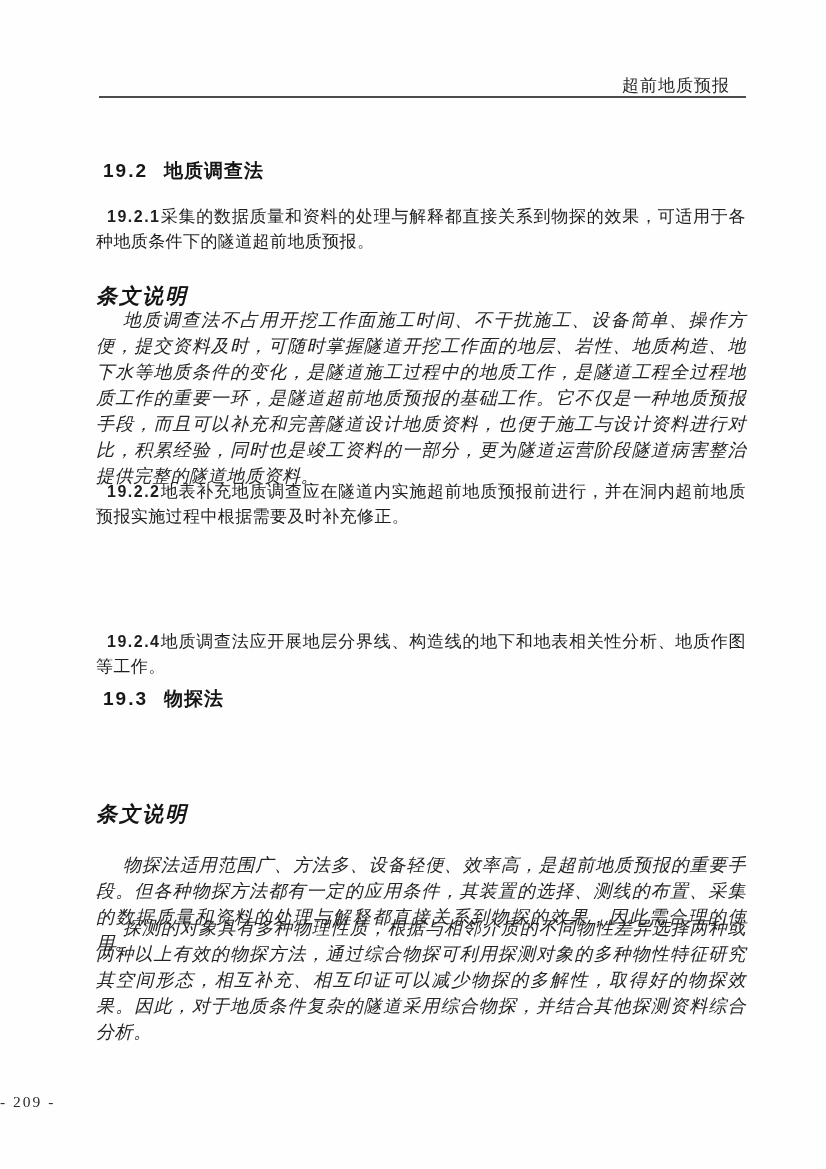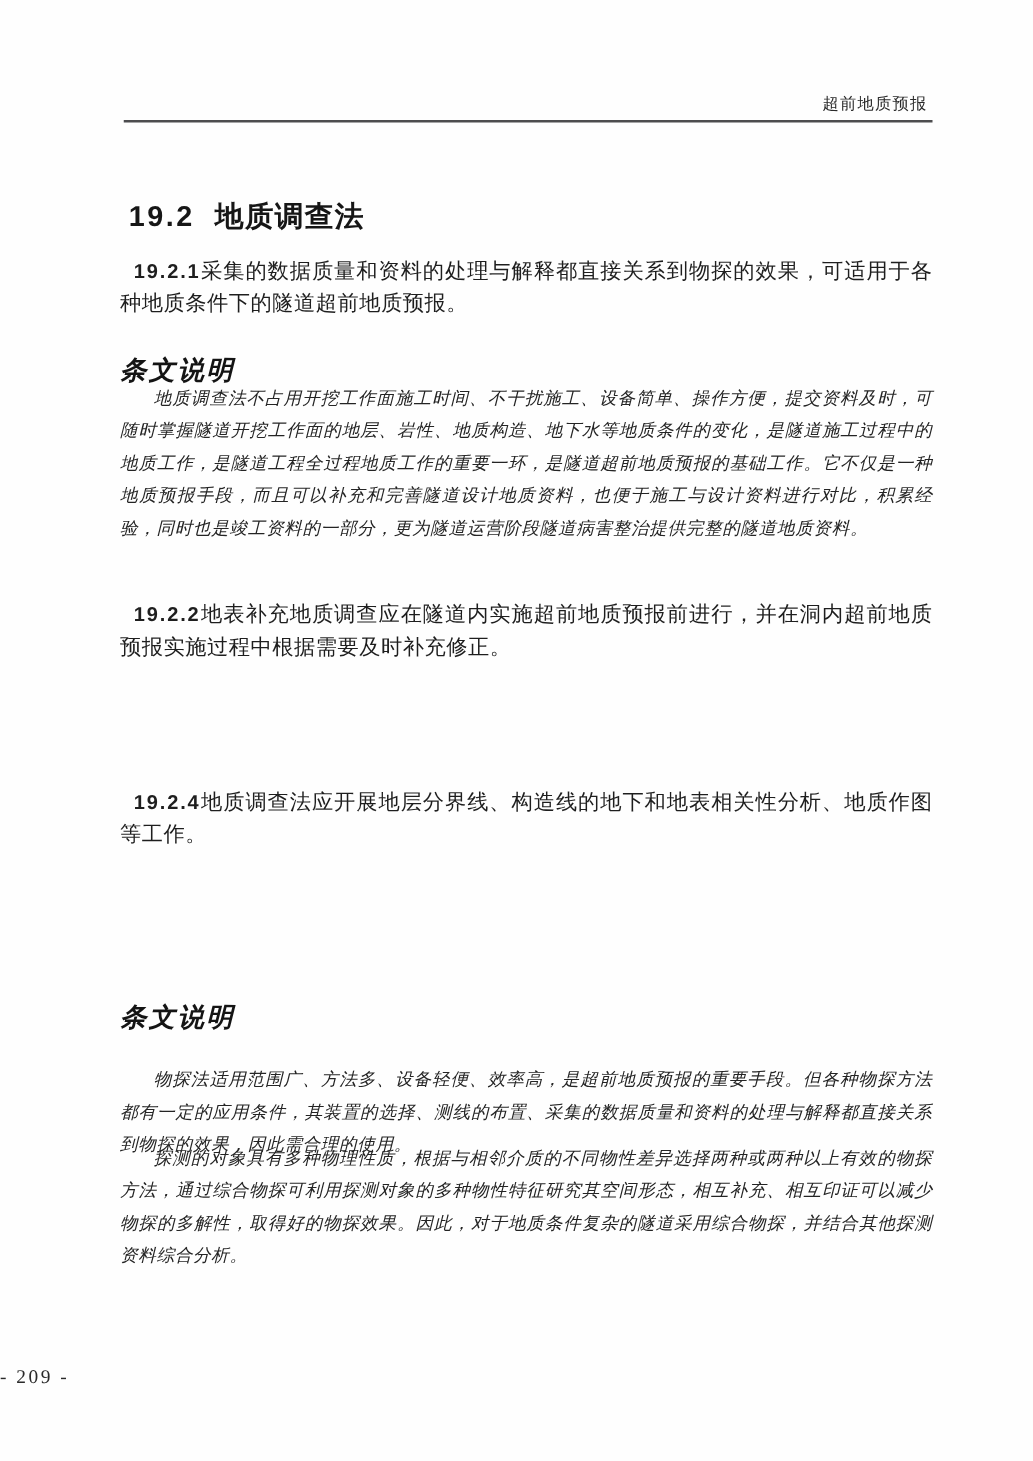--- a/index.html
+++ b/index.html
@@ -14,24 +14,24 @@
     margin: 0 auto;
     background: #fefefe;
     overflow: hidden;
     font-family: "Liberation Serif", serif;
     color: #1e1e1e;
   }
   
   .running-header {
     position: absolute;
     top: 74px;
-    left: 92px;
+    left: 80px;
     width: 650px;
     text-align: right;
-    font-size: 13px;
+    font-size: 17px;
     letter-spacing: 1px;
     color: #2a2a2a;
   }
   .header-rule {
     position: absolute;
     top: 96px;
     left: 99px;
     width: 647px;
     height: 2px;
     background: #4d4d4f;
@@ -40,21 +40,21 @@
   .block {
     position: absolute;
     left: 96px;
     width: 650px;
     margin: 0;
   }
   
   .section-heading {
     font-family: "Liberation Sans", sans-serif;
     font-weight: bold;
-    font-size: 23px;
+    font-size: 19px;
     padding-left: 7px;
     color: #161616;
     white-space: nowrap;
   }
   .section-heading .hnum {
     letter-spacing: 2px;
     margin-right: 16px;
   }
   .section-heading .htitle {
     letter-spacing: 1px;
@@ -76,21 +76,21 @@
   
   .commentary-label {
     font-size: 21px;
     font-weight: bold;
     font-style: italic;
     letter-spacing: 2px;
     color: #141414;
   }
   
   .commentary {
-    font-size: 14px;
+    font-size: 18px;
     font-style: italic;
     line-height: 26px;
     text-indent: 27px;
     text-align: justify;
     letter-spacing: 0.6px;
     color: #242424;
   }
   
   .page-footer {
     position: absolute;
@@ -139,20 +139,23 @@
 
   <p class="block clause" id="b-c1922">
     <span class="cnum">19.2.2</span><span class="ctext">地表补充地质调查应在隧道内实施超前地质预报前进行，并在洞内超前地质预报实施过程中根据需要及时补充修正。</span>
   </p>
 
 
   <p class="block clause" id="b-c1924">
     <span class="cnum">19.2.4</span><span class="ctext">地质调查法应开展地层分界线、构造线的地下和地表相关性分析、地质作图等工作。</span>
   </p>
 
+  <h2 class="block section-heading" id="b-head-193">
+    <span class="hnum">19.3</span><span class="htitle">物探法</span>
+  </h2>
 
 
   <div class="block commentary-label" id="b-label2">条文说明</div>
 
   <p class="block commentary" id="b-expl2">物探法适用范围广、方法多、设备轻便、效率高，是超前地质预报的重要手段。但各种物探方法都有一定的应用条件，其装置的选择、测线的布置、采集的数据质量和资料的处理与解释都直接关系到物探的效果，因此需合理的使用。</p>
 
   <p class="block commentary" id="b-expl3">探测的对象具有多种物理性质，根据与相邻介质的不同物性差异选择两种或两种以上有效的物探方法，通过综合物探可利用探测对象的多种物性特征研究其空间形态，相互补充、相互印证可以减少物探的多解性，取得好的物探效果。因此，对于地质条件复杂的隧道采用综合物探，并结合其他探测资料综合分析。</p>
 
 
   <div class="page-footer">- 209 -</div>

